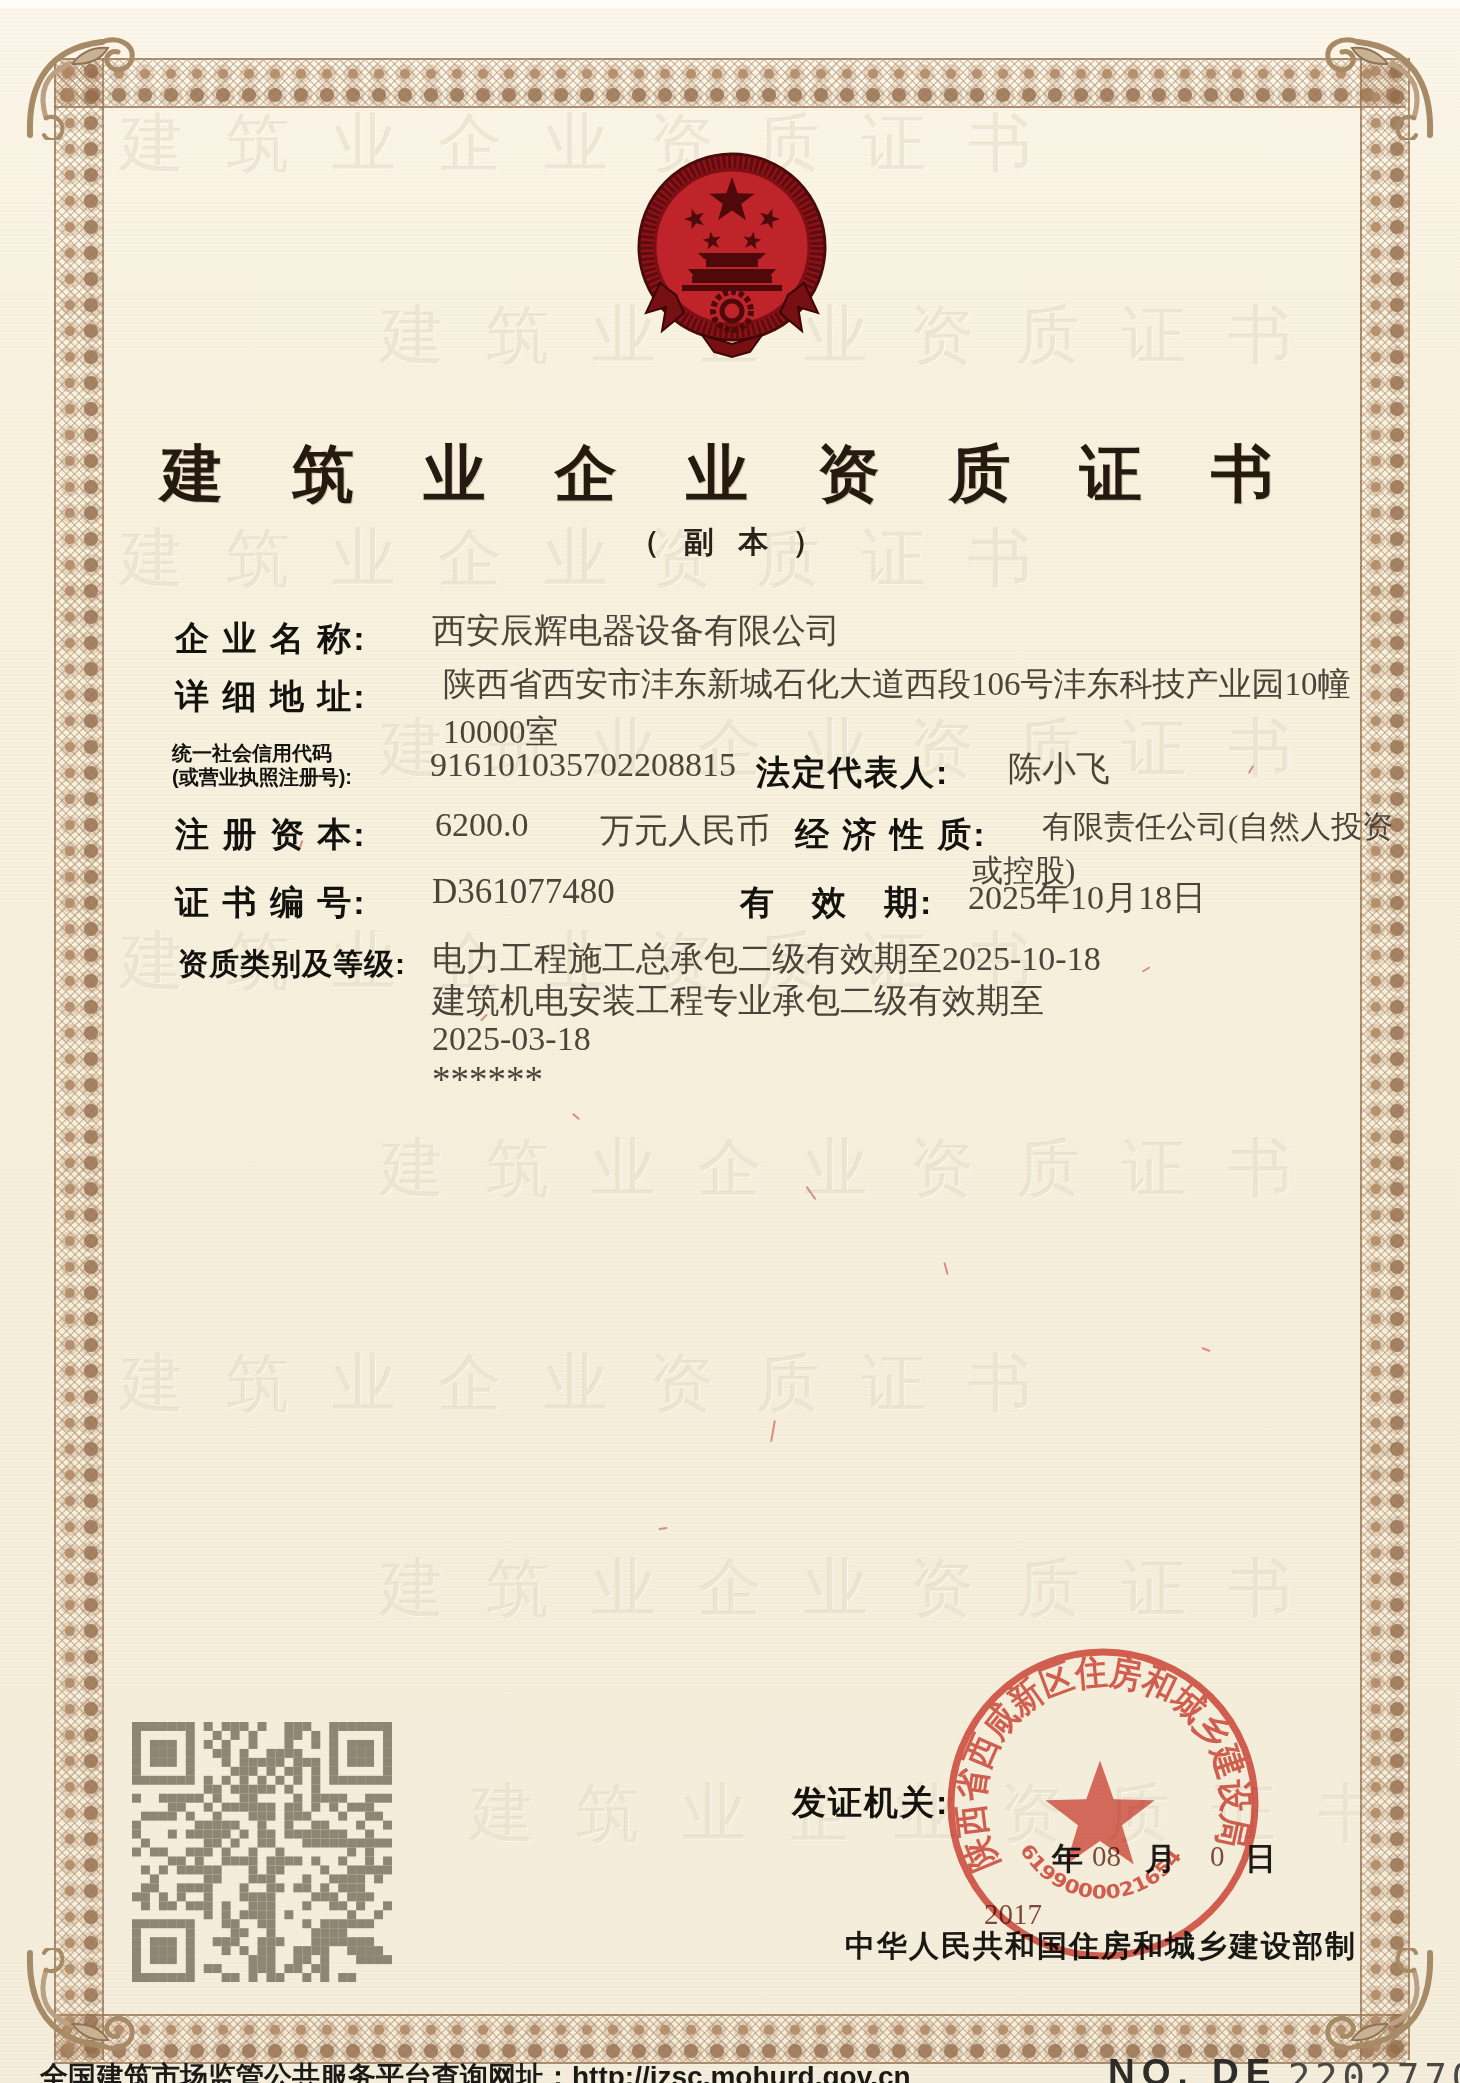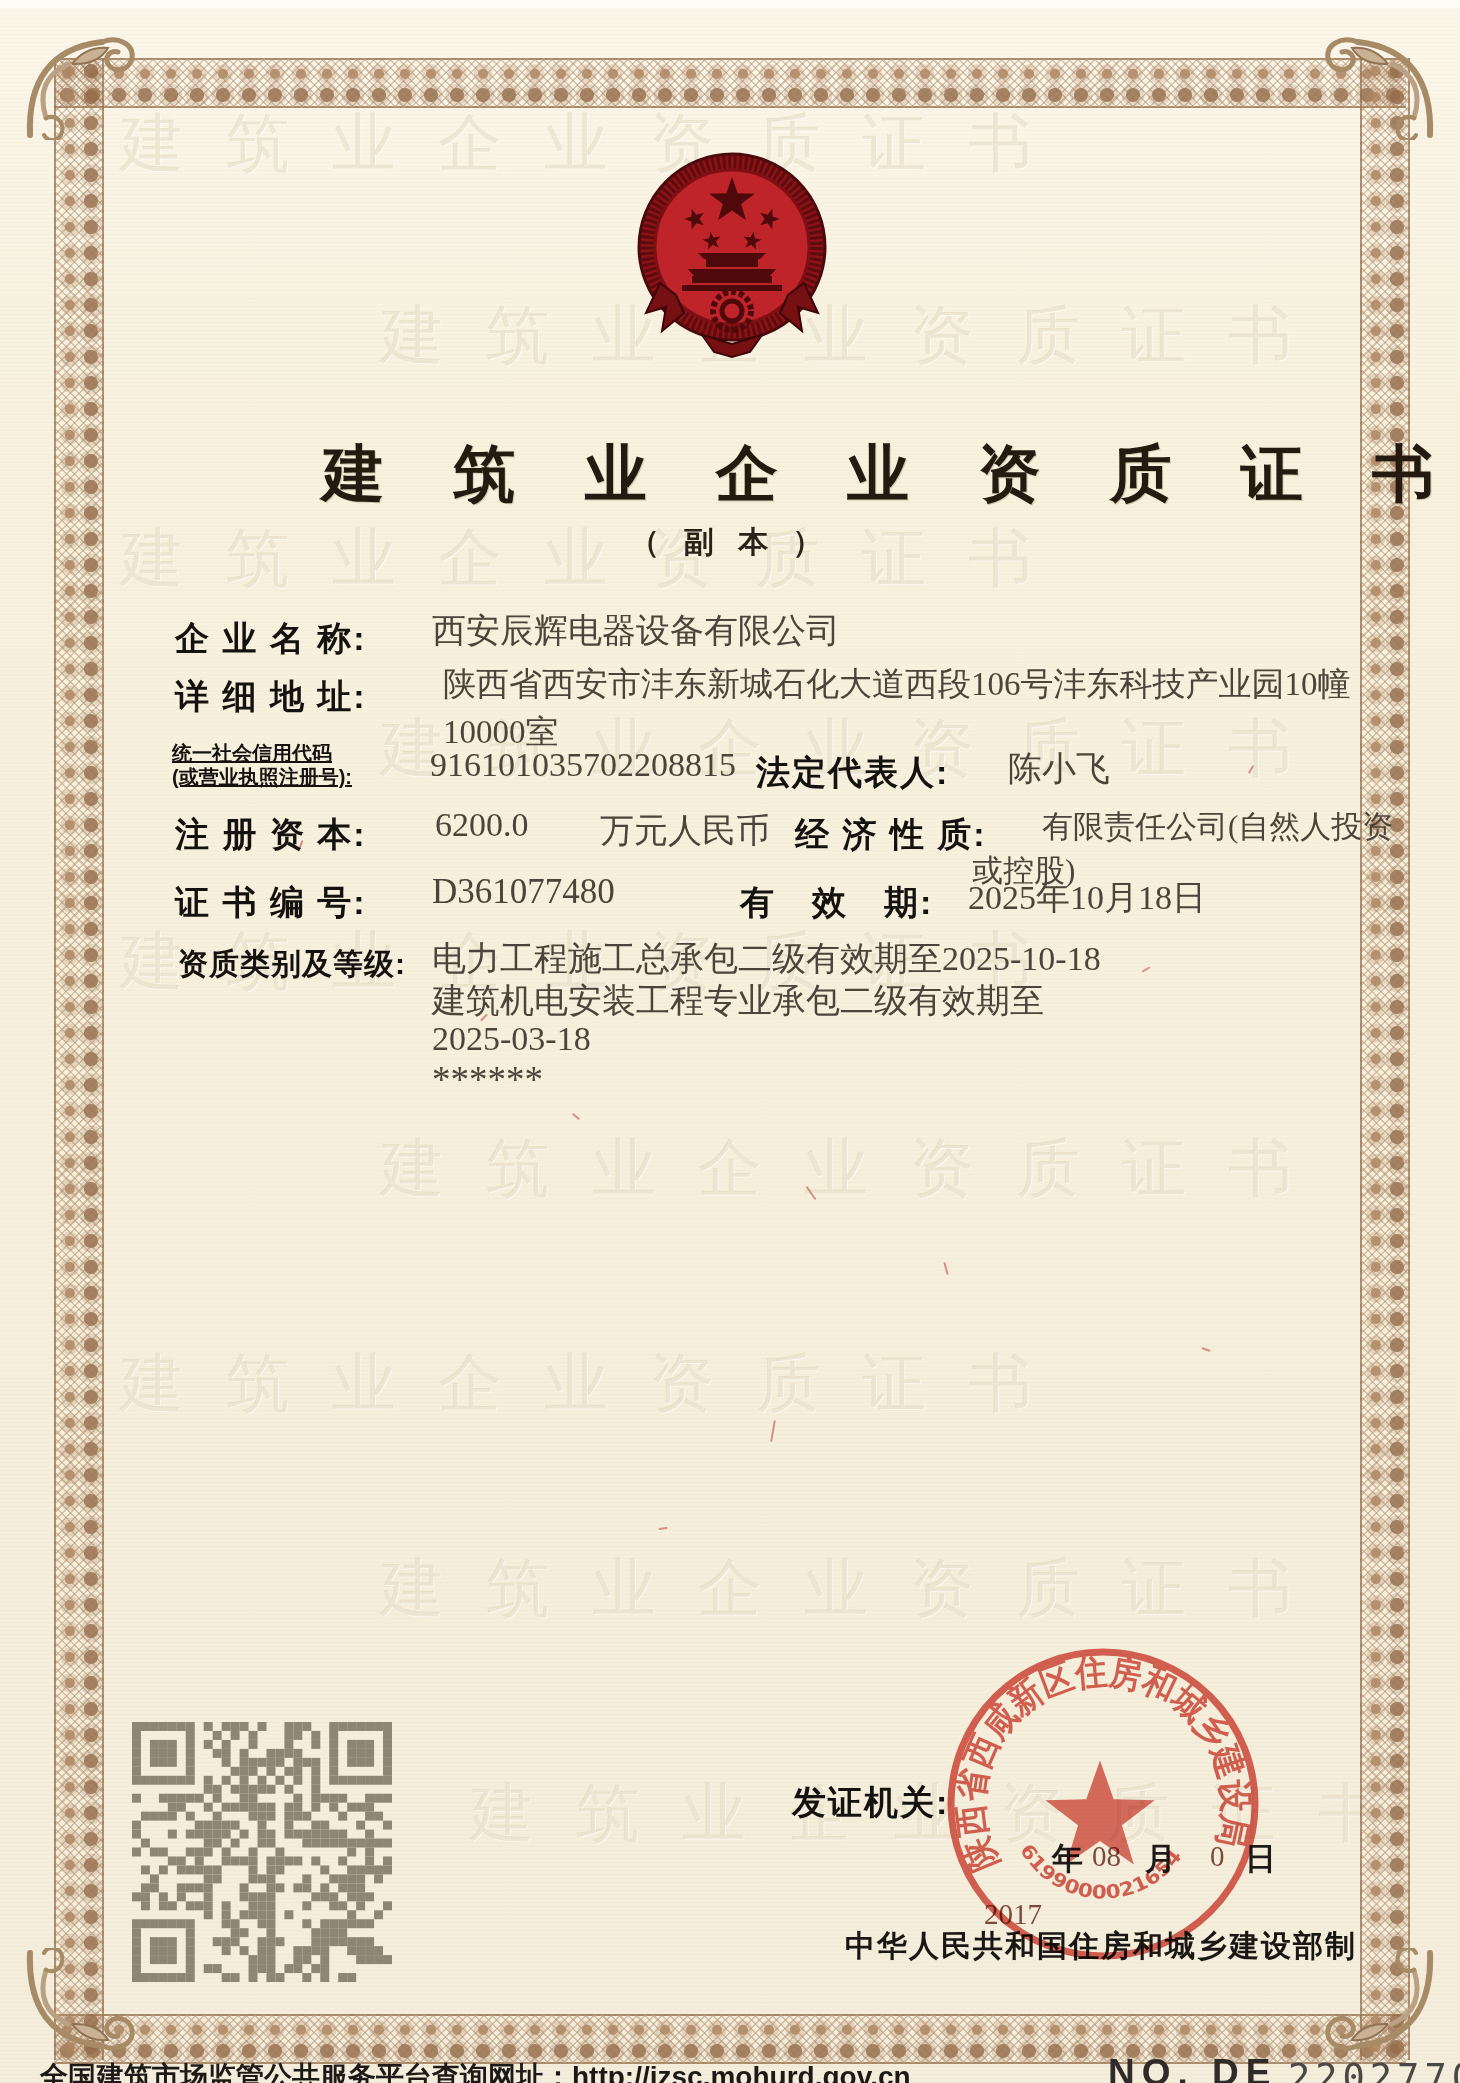--- a/index.html
+++ b/index.html
@@ -44,30 +44,30 @@
       repeating-linear-gradient(45deg, rgba(168,128,92,.45) 0 1.5px, transparent 1.5px 6px),
       repeating-linear-gradient(-45deg, rgba(168,128,92,.45) 0 1.5px, transparent 1.5px 6px);
     background-size:100% 26px,100% 26px,auto,auto;
     border-left:2px solid rgba(150,112,78,.8);
     border-right:2px solid rgba(150,112,78,.8);
   }
   .corner{width:120px;height:120px;}
 
   
   .title{
-    width:1460px; text-align:right; font-weight:bold; color:#241a10;
+    width:1460px; text-align:center; font-weight:bold; color:#241a10;
     font-size:62px; letter-spacing:26px; text-shadow:1px 1px 0 rgba(120,90,40,.25);
     white-space:nowrap;
   }
   .subtitle{
     width:1460px; text-align:center; font-weight:bold; color:#2a2118;
     font-size:30px; letter-spacing:8px;
   }
   .lbl{font-weight:bold; color:#14120f; font-size:34px; letter-spacing:2px; white-space:nowrap;}
-  .lbl-sm{font-weight:bold; color:#14120f; font-size:20px; line-height:22px; white-space:nowrap;text-decoration:underline;}
+  .lbl-sm{font-weight:bold; color:#14120f; font-size:20px; line-height:22px; white-space:nowrap;}
   .lbl-md{font-weight:bold; color:#14120f; font-size:30px; letter-spacing:1px; white-space:nowrap;}
   .val{font-family:"Liberation Serif",serif; color:#4c443a; font-size:34px; white-space:nowrap;}
   .val-sm{font-size:33px;margin-left:11px;}
   .footer-q{font-weight:bold; color:#1c1a17; font-size:28px; white-space:nowrap;}
   .no-lbl{font-weight:bold; color:#2e2c28; font-size:37px; letter-spacing:7px; white-space:nowrap;}
   .no-val{font-family:"DejaVu Sans Mono",monospace; color:#4a4844; font-size:37px; letter-spacing:5px; white-space:nowrap;}
   .made-by{font-weight:bold; color:#191713; font-size:30px; letter-spacing:2px; white-space:nowrap;}
   .date-num{font-family:"Liberation Serif",serif; color:#7c4a38; font-size:29px; white-space:nowrap;}
   .date-cjk{font-weight:bold; color:#1d1b18; font-size:31px; white-space:nowrap;}
   .seal-svg{mix-blend-mode:multiply; opacity:.9; pointer-events:none;}

